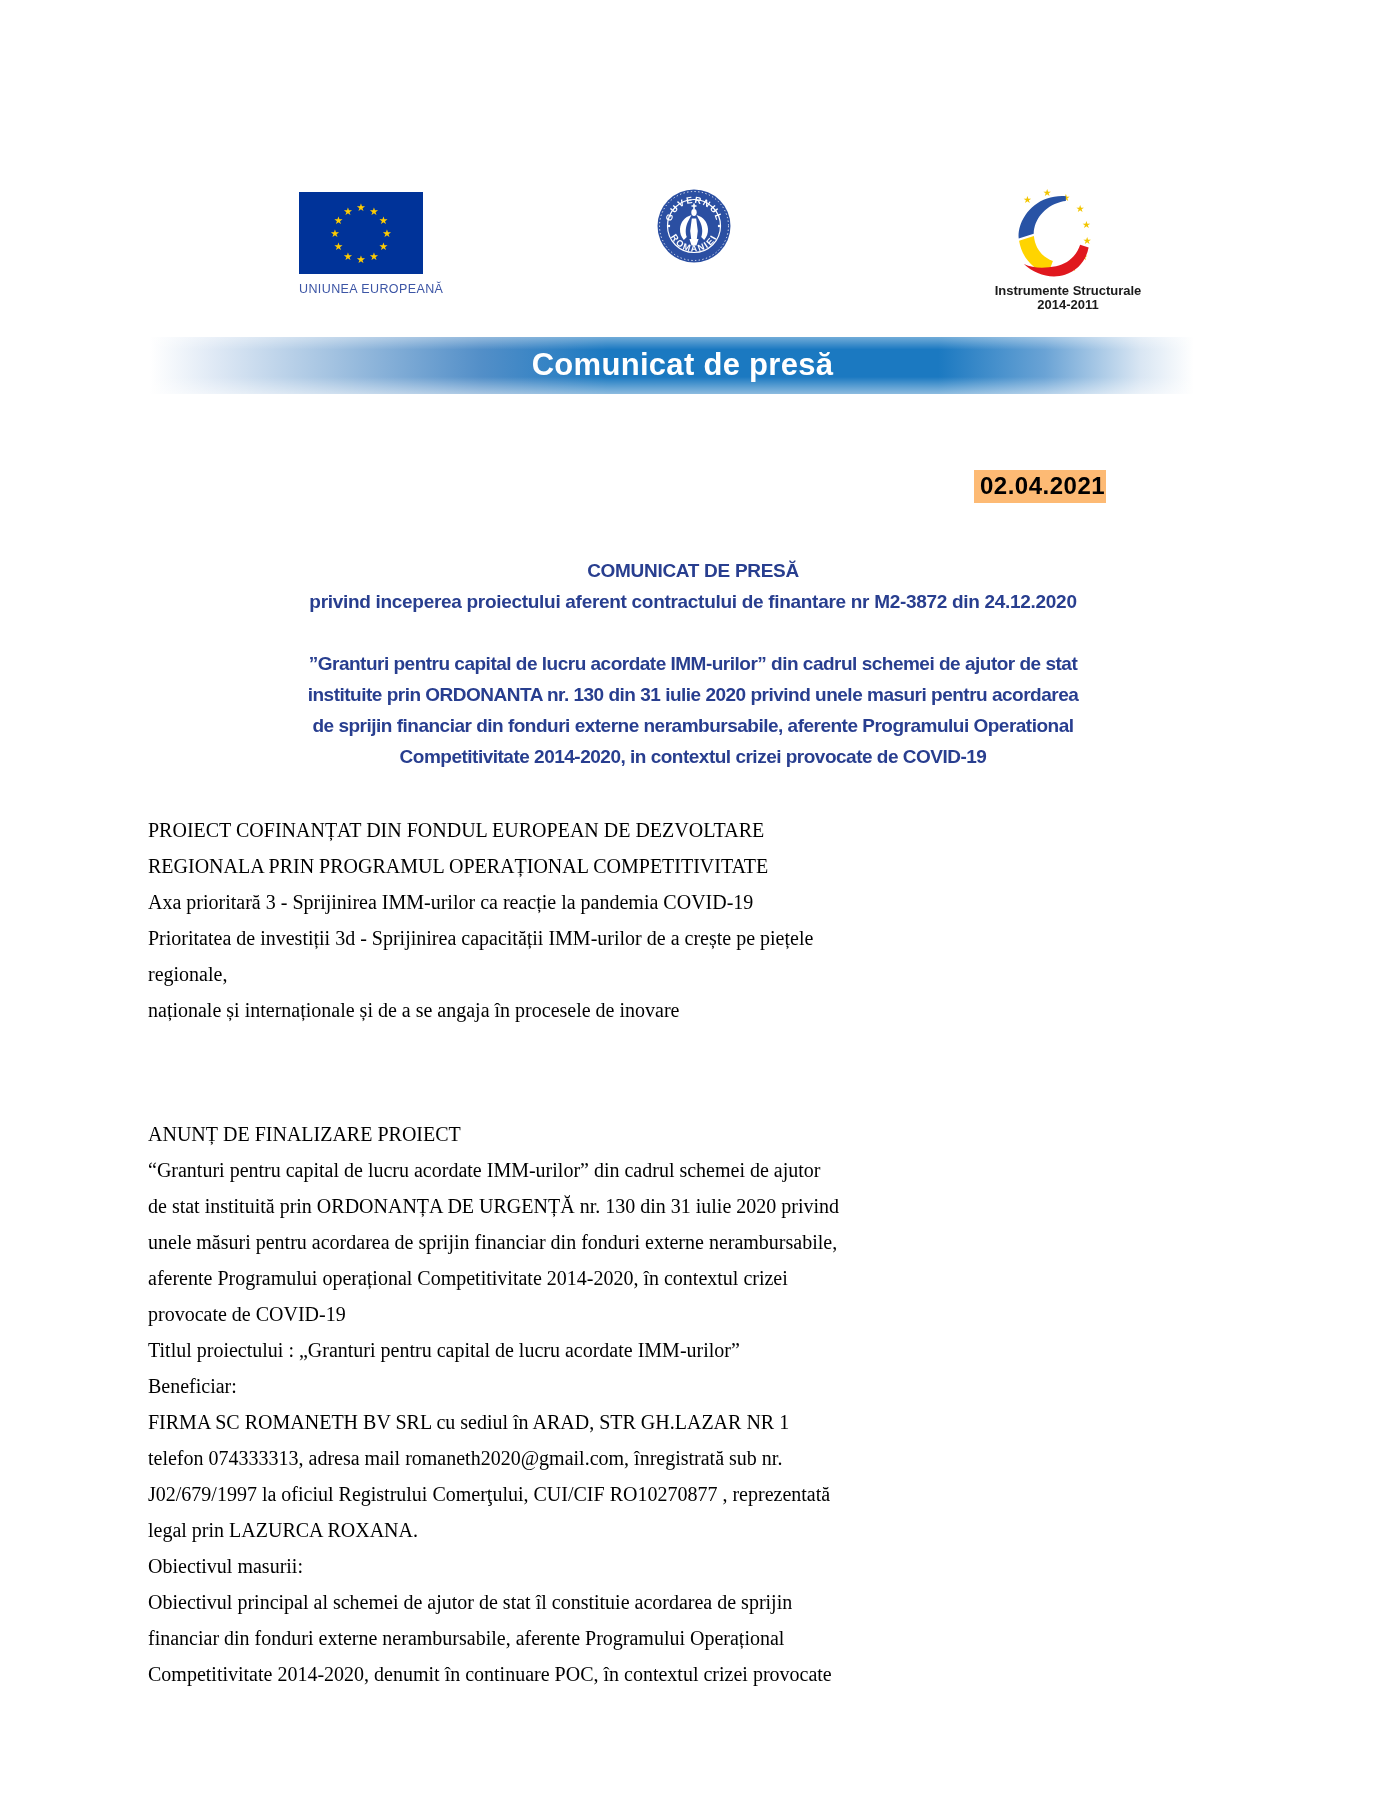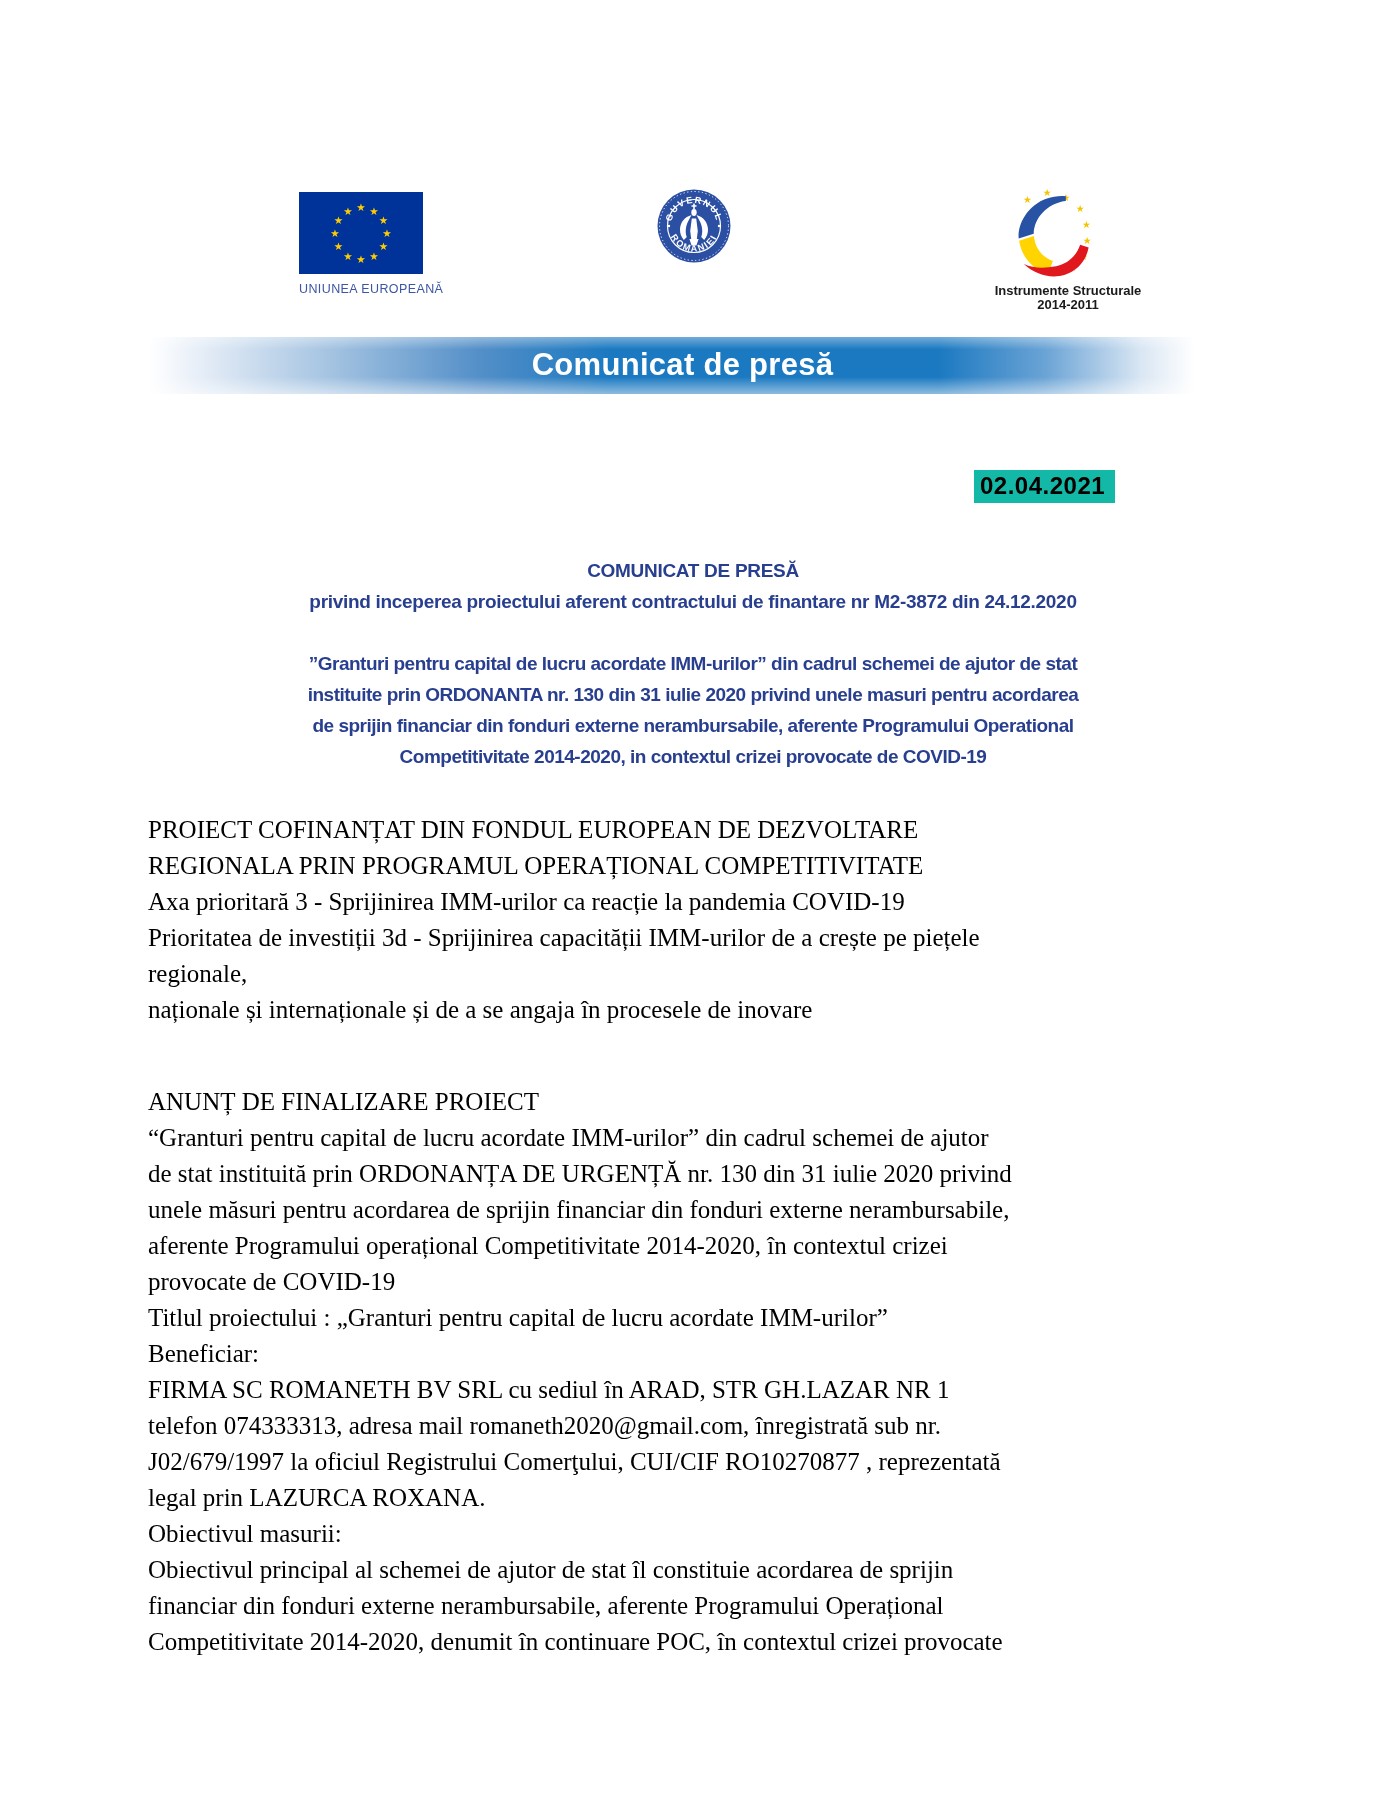--- a/index.html
+++ b/index.html
@@ -31,39 +31,39 @@
       linear-gradient(90deg, #ffffff 0%, #dfe9f5 6%, #a4c3e1 17%, #538fc8 31%,
                       #1b79c1 43%, #1b79c1 74%, #6aa3d5 84%, #d9e6f3 93%, #ffffff 98%);
   }
   .press-banner-title {
     color:#ffffff; font-size:31px; font-weight:bold; letter-spacing:.3px;
     padding-bottom:2px;
   }
 
   
   .date-badge {
-    position:absolute; left:974px; top:470px; background:#14b8a6; color:#000000;
-    font-size:24px; font-weight:bold; padding:2px 10px 3px 6px; letter-spacing:.5px;
+    position:absolute; left:974px; top:470px; background:#fdba74; color:#000000;
+    font-size:24px; font-weight:bold; padding:2px 1px 3px 6px; letter-spacing:.5px;
   }
 
   
   .press-header {
     position:absolute; left:93px; top:524px; width:1200px; text-align:center;
     color:#283E8F; font-size:19px; line-height:31px; white-space:pre-line;
   }
   .press-header .hdr-bold { font-weight:bold; letter-spacing:-0.3px; }
   .press-header .hdr-reg  { font-weight:bold; letter-spacing:-0.5px; }
 
   
   .doc-body {
     position:absolute; left:148px; top:776px; width:1215px;
-    font-family:"Liberation Serif", serif; font-size:25px; line-height:36px;
+    font-family:"Liberation Serif", serif; font-size:20px; line-height:36px;
     color:#000000; white-space:pre-line;
   }
-  .doc-body .para2 { margin-top:20px; }
+  .doc-body .para2 { margin-top:52px; }
 </style>
 </head>
 <body>
 
 <div class="page">
 
   <div class="logo-eu">
     <svg width="124" height="82" viewBox="0 0 124 82">
       <rect x="0" y="0" width="124" height="82" fill="#003399"></rect>
       <g fill="#FFCC00" font-size="10.5" text-anchor="middle" font-family="DejaVu Sans, sans-serif">

